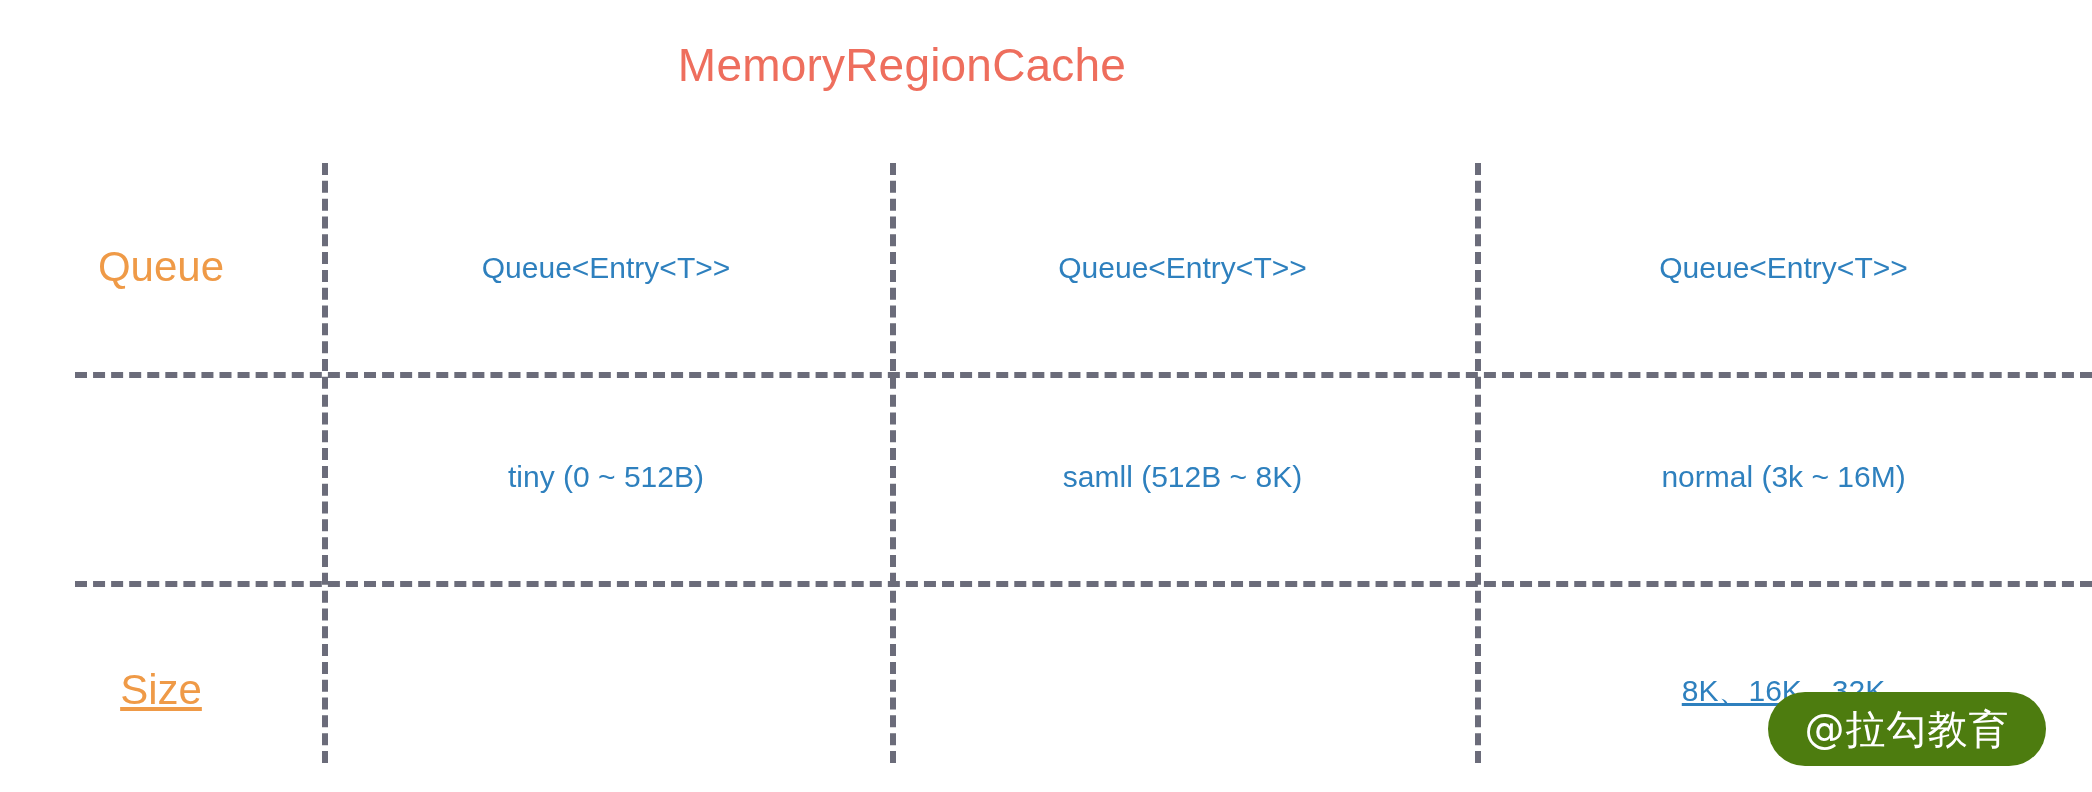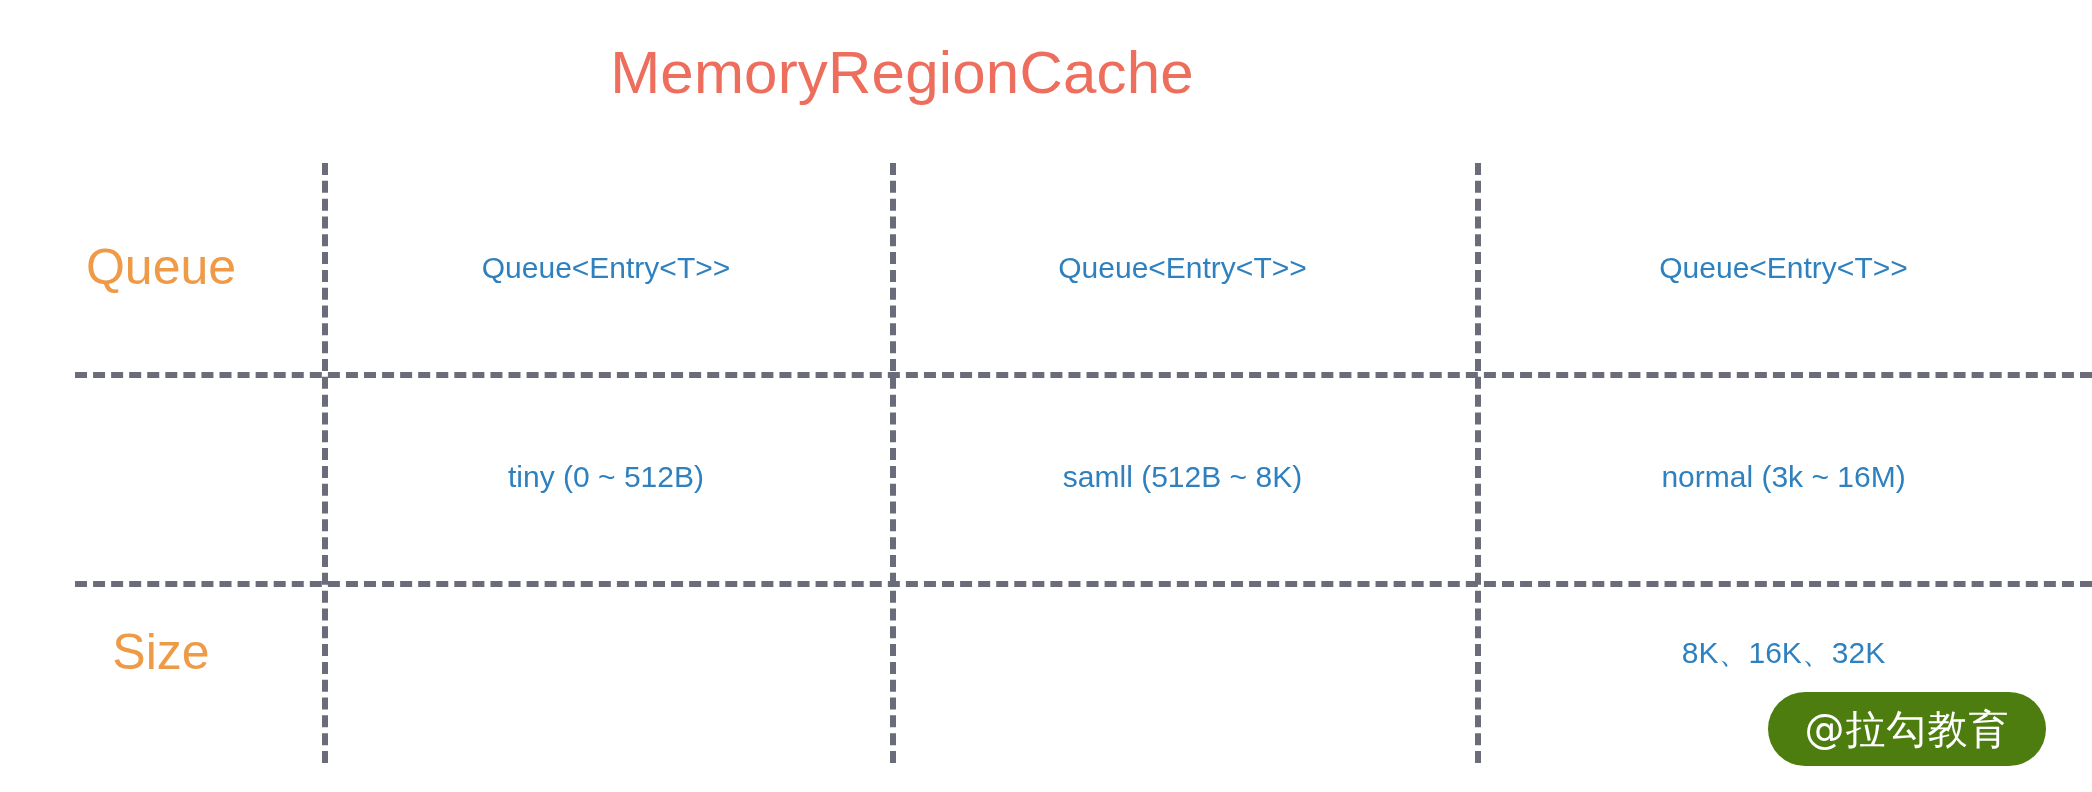--- a/index.html
+++ b/index.html
@@ -21,21 +21,21 @@
     overflow: hidden;
   }
 
   
   #title {
     position: absolute;
     left: 0;
     top: 38px;
     width: 1804px;
     text-align: center;
-    font-size: 60px;
+    font-size: 46px;
     font-weight: 400;
     letter-spacing: 0.2px;
     color: #ee6e5d;
     white-space: nowrap;
   }
 
   
   .vline {
     position: absolute;
     top: 163px;
@@ -63,33 +63,33 @@
     position: absolute;
     display: flex;
     align-items: center;
     justify-content: center;
     text-align: center;
     white-space: nowrap;
     line-height: 1.1;
   }
   .cell.rowlabel {
     color: #ef9a47;
-    font-size: 50px;
+    font-size: 42px;
     font-weight: 400;
   }
   .cell.value {
     color: #2e80be;
     font-size: 30px;
     font-weight: 400;
   }
 
   
   .r0 { top: 0px;   height: 209px; }
   .r1 { top: 209px; height: 209px; }
-  .r2 { top: 398px; height: 182px; }
+  .r2 { top: 436px; height: 182px; text-decoration: underline; }
 
   
   .c0 { left: 0px;    width: 322px; }
   .c1 { left: 322px;  width: 568px; }
   .c2 { left: 890px;  width: 585px; }
   .c3 { left: 1475px; width: 617px; }
 
   
   #watermark {
     position: absolute;

